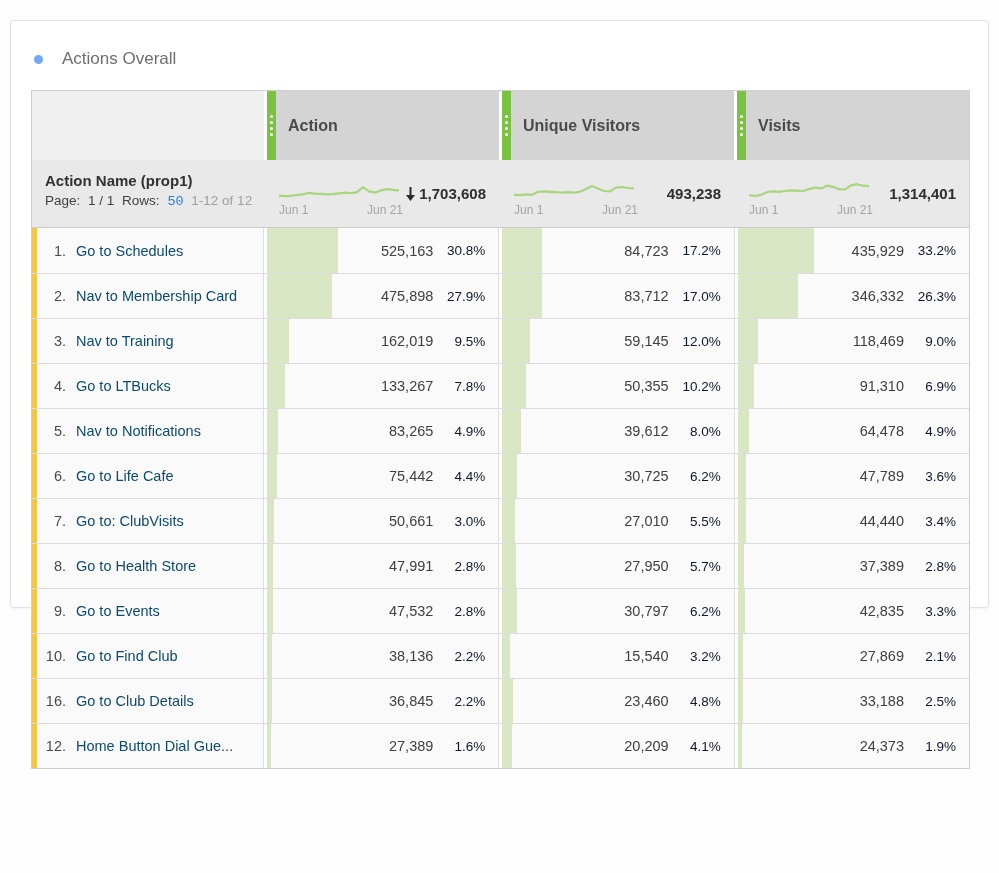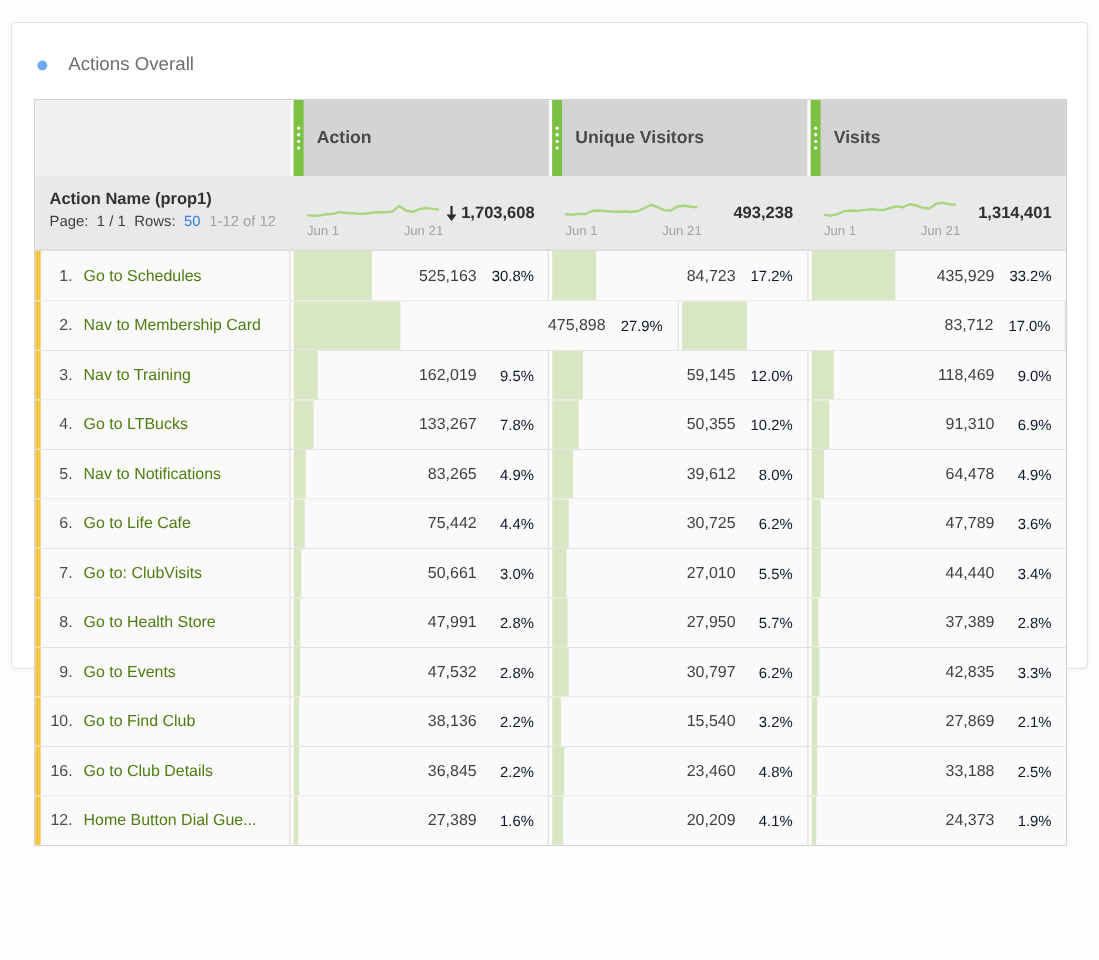--- a/index.html
+++ b/index.html
@@ -29,21 +29,21 @@
   .grip i { width:3px; height:3px; border-radius:50%; background:#fff; }
   .col-label { align-self:center; margin-left:12px; font-size:16px; color:#4a4a4a;
     white-space:nowrap; overflow:hidden; }
 
   
   .hrow2 { height:68px; background:#e9e9e9; border-bottom:1px solid #c9c9c9; }
   .stub-m { padding:12px 8px 0 13px; }
   .dim-name { font-size:15px; font-weight:bold; color:#323232; margin-bottom:4px; white-space:nowrap; }
   .pager { font-size:13.5px; color:#3f3f3f; white-space:nowrap; }
   .pager span { margin-right:4px; }
-  .pager .blue { color:var(--link-blue,#2b7de9); cursor:pointer; }
+  .pager .blue { color:var(--link-blue,#2b7de9); cursor:pointer;font-family:Liberation Mono, monospace; }
   .pager .muted { color:#a0a0a0; }
 
   .sum { display:flex; align-items:center; padding:0 13px 0 12px; height:100%; }
   .spark-wrap { width:124px; flex:none; padding-top:6px; }
   .spark { display:block; width:120px; height:26px; }
   .spark polyline { fill:none; stroke:var(--spark-green,#a9d57d); stroke-width:2.2;
     stroke-linecap:round; stroke-linejoin:round; }
   .spark-labels { display:flex; justify-content:space-between; font-size:12px;
     color:#a3a3a3; margin-top:1px; }
   .total { flex:1; display:flex; justify-content:flex-end; align-items:center; gap:1px;
@@ -51,21 +51,21 @@
   .sort-arrow { flex:none; margin-right:1px; }
 
   
   .trow { height:45px; background:#fff; border-top:1px solid #dcdcdc; }
   .trow:first-child { border-top:none; }
   .name-cell { position:relative; background:#fafafa; height:100%; display:flex;
     align-items:center; border-right:1px solid #dcdcdc; cursor:pointer; }
   .ystrip { position:absolute; left:0; top:0; bottom:0; width:5px;
     background:var(--row-yellow,#f5c645); }
   .rank { width:34px; flex:none; text-align:right; font-size:14.5px; color:#4b4b4b; }
-  .rname { margin-left:10px; font-size:14.5px; color:#4d7c0f; white-space:nowrap;
+  .rname { margin-left:10px; font-size:14.5px; color:#0c4a6e; white-space:nowrap;
     overflow:hidden; text-overflow:ellipsis; padding-right:6px; }
 
   .mcell { position:relative; background:#fafafa; height:100%; display:flex;
     align-items:center; justify-content:flex-end; padding-right:13px;
     border-right:1px solid #dcdcdc; }
   .mcell.last { border-right:none; }
   .bar { position:absolute; left:0; top:0; bottom:0; background:var(--bar-green,#d9e6c4); }
   .mval { position:relative; font-size:14.5px; color:#3f3f3f; text-align:right; }
   .mpct { position:relative; width:52px; flex:none; text-align:right; font-size:13.5px; color:#0f172a; }
 </style>
@@ -204,20 +204,25 @@
   <div class="c-metric mcell">
     <div class="bar" style="width: 27.9%;"></div>
     <span class="mval">475,898</span>
     <span class="mpct">27.9%</span>
   </div>
           <div class="c-metric mcell">
     <div class="bar" style="width: 17%;"></div>
     <span class="mval">83,712</span>
     <span class="mpct">17.0%</span>
   </div>
+          <div class="c-metric mcell last">
+    <div class="bar" style="width: 26.3%;"></div>
+    <span class="mval">346,332</span>
+    <span class="mpct">26.3%</span>
+  </div>
         </div>
         <div class="frow trow">
     <div class="c-name name-cell">
       <span class="ystrip"></span>
       <span class="rank">3.</span>
       <span class="rname">Nav to Training</span>
     </div>
   <div class="c-metric mcell">
     <div class="bar" style="width: 9.5%;"></div>
     <span class="mval">162,019</span>

